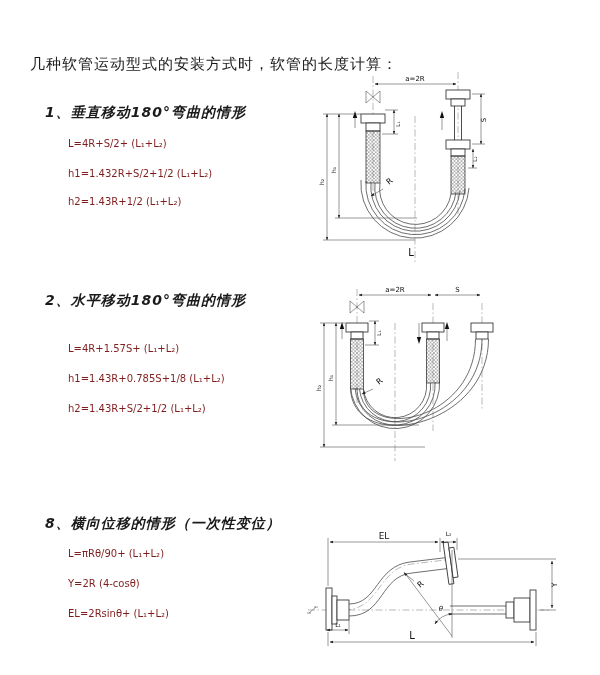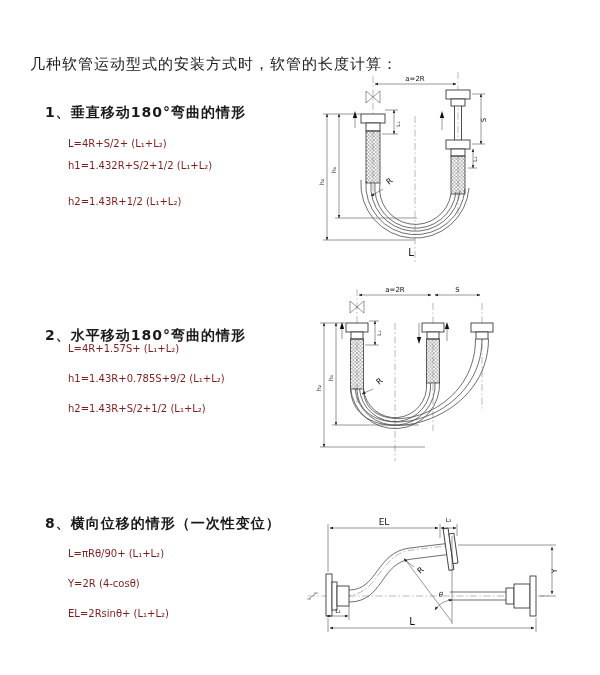--- a/index.html
+++ b/index.html
@@ -7,21 +7,21 @@
     width:600px;height:675px;position:relative;background:#ffffff;
     font-family:"DejaVu Sans","Liberation Sans",sans-serif;color:#1a1a1a;
     overflow:hidden;
   }
   .title{
     position:absolute;left:30px;top:20px;font-size:15px;font-weight:400;
     letter-spacing:1px;
     margin-top:35px;
   }
   .sec-heading{
-    position:absolute;font-size:14px;font-weight:700;letter-spacing:1px;white-space:nowrap;
+    position:absolute;font-size:14px;font-weight:700;letter-spacing:1px;white-space:nowrap;font-style:italic;
   }
   .formula{
     position:absolute;font-size:10px;font-weight:400;white-space:nowrap;color:#7f1d1d;
   }
   .diag{position:absolute;}
   svg{display:block;}
   svg text{font-family:"DejaVu Sans","Liberation Sans",sans-serif;fill:#111;}
   .cl{stroke:#8a8a8a;stroke-width:.6;fill:none;stroke-dasharray:7 2.5 1.5 2.5;}
   .pp{stroke:#3a3a3a;stroke-width:.9;fill:#ffffff;}
   .hs{stroke:#4a4a4a;stroke-width:.8;fill:none;}
@@ -39,21 +39,21 @@
     <marker id="arr" viewBox="0 0 10 10" refX="9" refY="5" markerWidth="7" markerHeight="7" orient="auto-start-reverse">
       <path d="M0,1.5 L10,5 L0,8.5 Z" fill="#222"></path>
     </marker>
   </defs>
 </svg>
 
 <div class="title">几种软管运动型式的安装方式时，软管的长度计算：</div>
 
 <div class="sec-heading" style="left:45px;top:104px">1、垂直移动180°弯曲的情形</div>
 <div class="formula" style="left:68px;top:138px">L=4R+S/2+ (L₁+L₂)</div>
-<div class="formula" style="left:68px;top:160px">h1=1.432R+S/2+1/2 (L₁+L₂)</div>
+<div class="formula" style="left:68px;top:168px">h1=1.432R+S/2+1/2 (L₁+L₂)</div>
 <div class="formula" style="left:68px;top:196px">h2=1.43R+1/2 (L₁+L₂)</div>
 
 <div class="diag" style="left:318px;top:70px">
 <svg width="268" height="198" viewBox="0 0 268 198">
 
   <path class="cl" d="M55,6 V128 M140,2 V144 M97,46 V192"></path>
 
   <path class="dm" fill="#fff" d="M48,21 L55,27 L48,33 Z M62,21 L55,27 L62,33 Z"></path>
 
   <line class="dm" x1="57" y1="14" x2="138" y2="14" marker-start="url(#arr)" marker-end="url(#arr)"></line>
@@ -101,23 +101,23 @@
   <path class="hs" d="M57,113 A40 40 0 0 0 138,122"></path>
   <path class="hs" d="M62,113 A35.5 35.5 0 0 0 133,124"></path>
 
   <line class="dm" x1="65" y1="119" x2="53" y2="126" marker-end="url(#arr)"></line>
   <text x="71" y="115" font-size="8" transform="rotate(-40 71 115)">R</text>
 
   <text x="93" y="186" font-size="10" text-anchor="middle">L</text>
 </svg>
 </div>
 
-<div class="sec-heading" style="left:45px;top:327px">2、水平移动180°弯曲的情形</div>
+<div class="sec-heading" style="left:45px;top:292px">2、水平移动180°弯曲的情形</div>
 <div class="formula" style="left:68px;top:343px">L=4R+1.57S+ (L₁+L₂)</div>
-<div class="formula" style="left:68px;top:373px">h1=1.43R+0.785S+9/2 (L₁+L₂)</div>
+<div class="formula" style="left:68px;top:373px">h1=1.43R+0.785S+1/8 (L₁+L₂)</div>
 <div class="formula" style="left:68px;top:403px">h2=1.43R+S/2+1/2 (L₁+L₂)</div>
 
 <div class="diag" style="left:315px;top:283px">
 <svg width="272" height="185" viewBox="0 0 272 185">
 
   <path class="cl" d="M42,6 V120 M118,20 V148 M167,20 V128 M80,40 V178"></path>
 
   <path class="dm" fill="#fff" d="M35,18 L42,24 L35,30 Z M49,18 L42,24 L49,30 Z"></path>
 
   <line class="dm" x1="44" y1="12" x2="116" y2="12" marker-start="url(#arr)" marker-end="url(#arr)"></line>
@@ -165,21 +165,21 @@
   <line class="dm" x1="58" y1="106" x2="47" y2="111" marker-end="url(#arr)"></line>
   <text x="64" y="102" font-size="8" transform="rotate(-40 64 102)">R</text>
 </svg>
 </div>
 
 <div class="sec-heading" style="left:45px;top:515px">8、横向位移的情形（一次性变位）</div>
 <div class="formula" style="left:68px;top:548px">L=πRθ/90+ (L₁+L₂)</div>
 <div class="formula" style="left:68px;top:578px">Y=2R (4-cosθ)</div>
 <div class="formula" style="left:68px;top:608px">EL=2Rsinθ+ (L₁+L₂)</div>
 
-<div class="diag" style="left:300px;top:510px">
+<div class="diag" style="left:300px;top:524px">
 <svg width="288" height="145" viewBox="0 0 288 145">
 
   <path class="cl" d="M8,86 H250"></path>
   <path class="dm" d="M9,89 L16,83 M7,89 H11 M14,83 H18"></path>
 
   <path class="cl" d="M44,86 C80,86 78,44 112,40 L154,35"></path>
 
   <rect class="pp" x="26" y="64" width="6" height="42"></rect>
   <rect class="pp" x="32" y="72" width="5" height="28"></rect>
   <rect class="pp" x="37" y="76" width="12" height="20"></rect>

